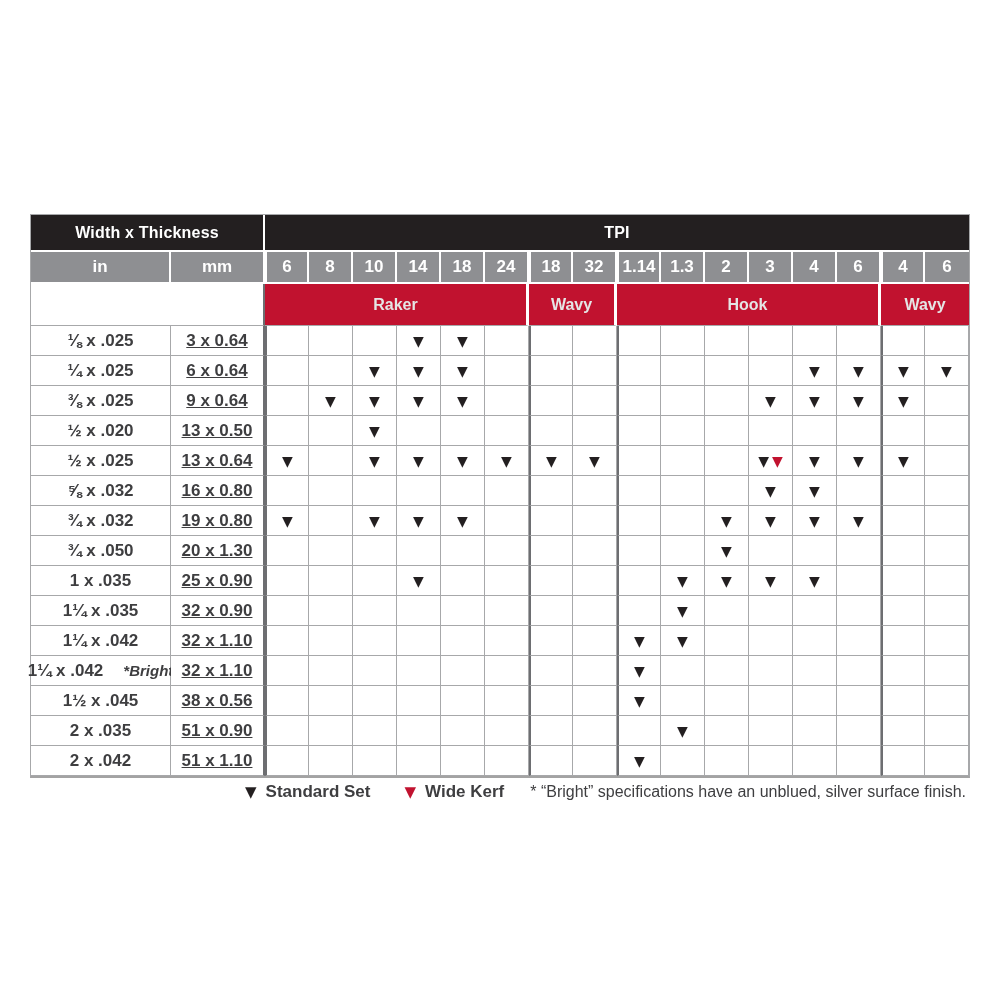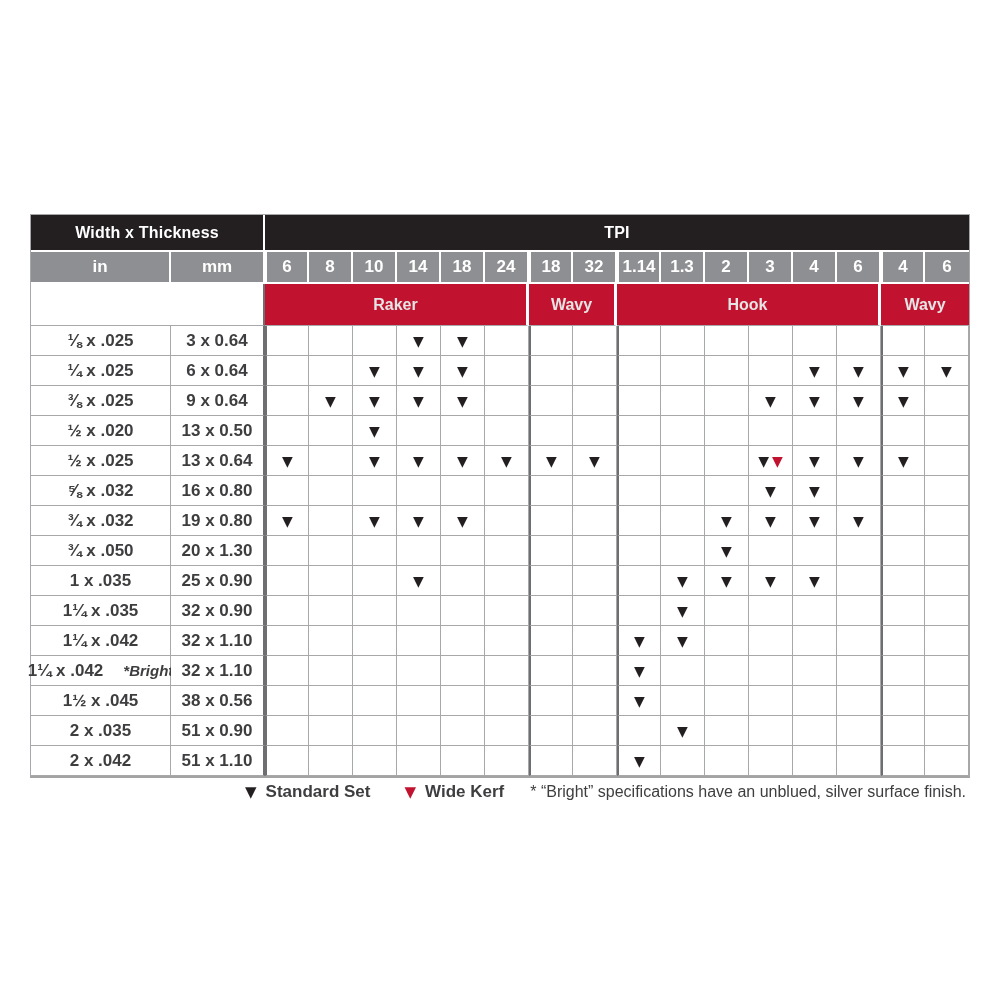--- a/index.html
+++ b/index.html
@@ -42,21 +42,21 @@
   .band{
     background:var(--red);color:#e5e5e5;font-weight:700;font-size:16px;
     border-bottom:1px solid var(--thin);
   }
   .band.gap{border-right:3px solid #fff;}
   
   .dc{
     background:#fff;border-right:1px solid var(--thin);border-bottom:1px solid var(--thin);
     font-weight:600;font-size:17px;color:var(--ink);
   }
-  .dc.mmcol{border-right:2px solid var(--thick);}
+  .dc.mmcol{border-right:2px solid var(--thick);text-decoration:underline;}
   .dc.gs{border-left:2px solid var(--thick);}
   .dc .suffix{font-style:italic;font-size:15px;margin-left:20px;font-weight:600;}
   .tri{color:var(--near-black);font-size:14px;line-height:1;font-family:"DejaVu Sans",sans-serif;}
   .tri.red{color:var(--red);}
   .tri + .tri{margin-left:3px;}
   
   .legend{
     position:absolute;left:30px;top:782px;width:936px;
     display:flex;justify-content:flex-end;align-items:center;
     font-size:17px;color:var(--ink);

